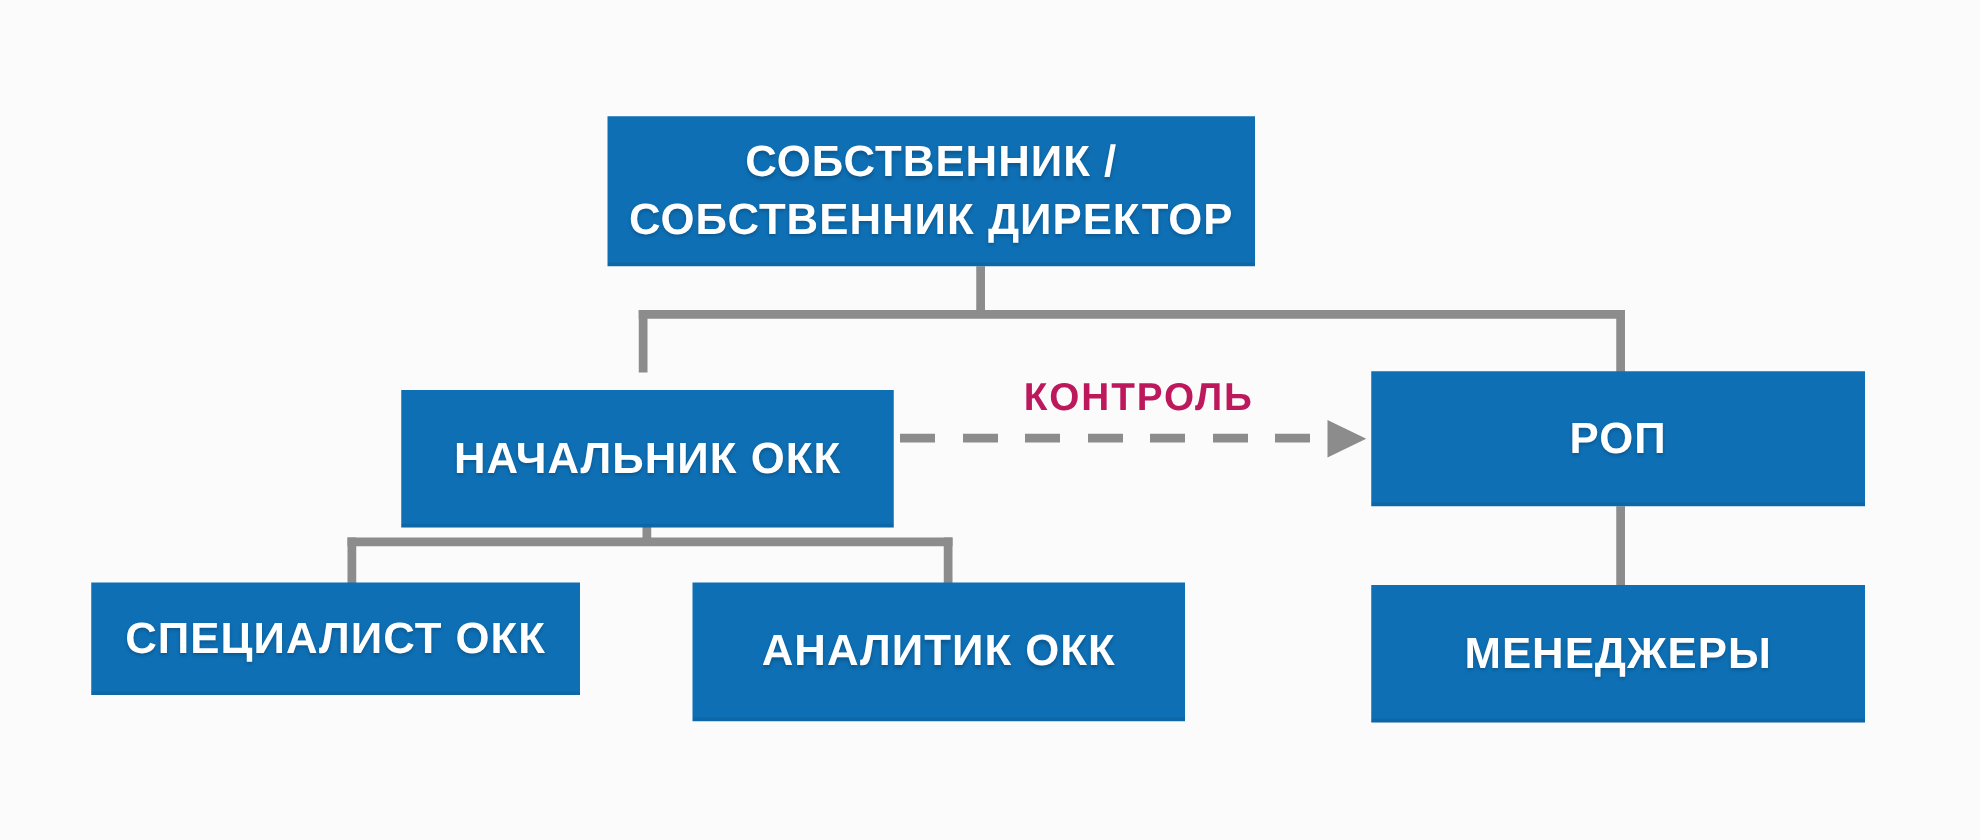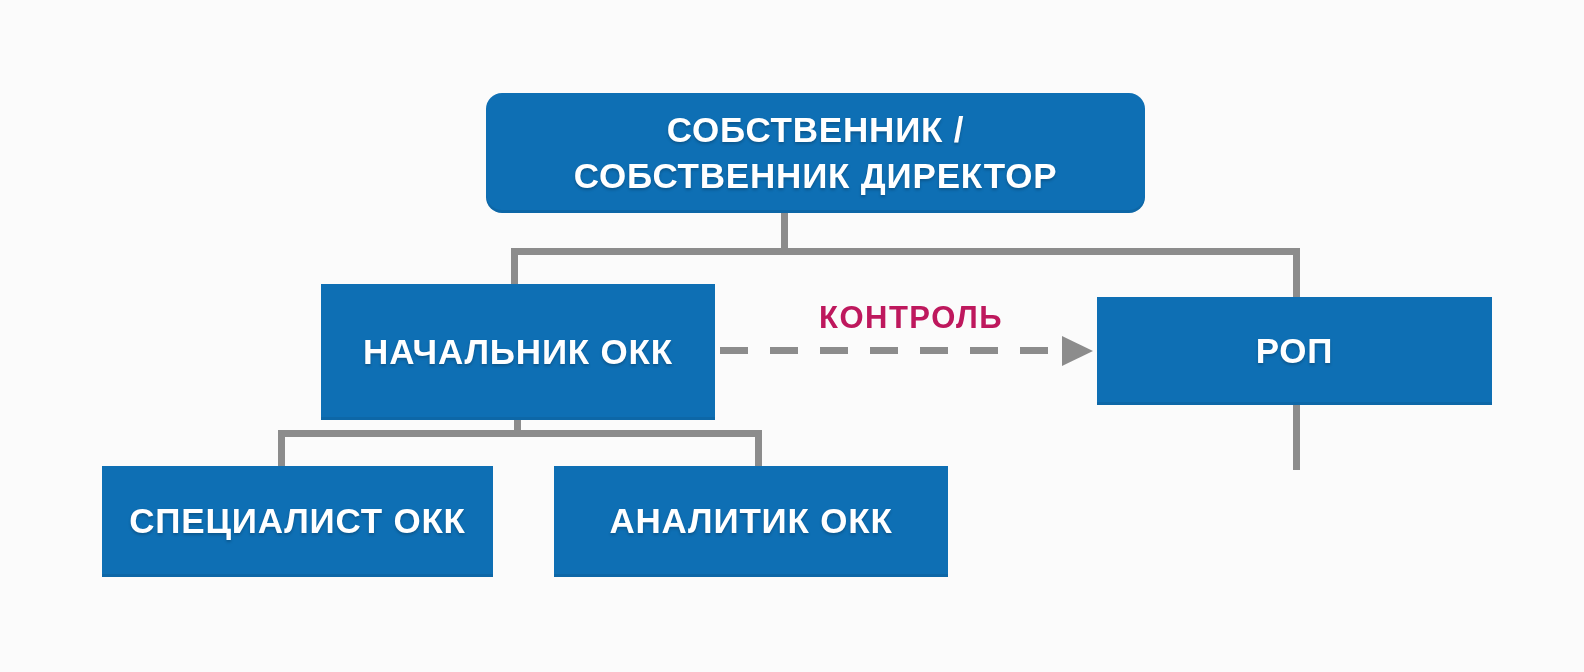--- a/index.html
+++ b/index.html
@@ -20,24 +20,24 @@
     align-items: center;
     justify-content: center;
     text-align: center;
     font-weight: bold;
     font-size: 35px;
     letter-spacing: 0.8px;
     line-height: 1.32;
     text-shadow: 0 2px 3px rgba(0,0,0,0.22);
     box-shadow: inset 0 -3px 0 rgba(0,0,0,0.07);
   }
-  .node-owner      { left: 486px;  top: 93px;  width: 659px; height: 120px; border-radius: 16px; }
-  .node-okk-head   { left: 321px;  top: 284px; width: 394px; height: 136px; }
+  .node-owner      { left: 486px;  top: 93px;  width: 518px; height: 120px; }
+  .node-okk-head   { left: 321px;  top: 312px; width: 394px; height: 110px; }
   .node-rop        { left: 1097px; top: 297px; width: 395px; height: 108px; }
-  .node-specialist { left: 102px;   top: 466px; width: 391px; height: 111px; align-items: center; }
+  .node-specialist { left: 73px;   top: 466px; width: 391px; height: 90px; align-items: center; }
   .node-analyst    { left: 554px;  top: 466px; width: 394px; height: 111px; }
   .node-managers   { left: 1097px; top: 468px; width: 395px; height: 110px; }
 
   .line { position: absolute; background: #8c8c8c; }
   .v1 { left: 781px;  top: 213px; width: 7px;   height: 38px; }
   .h1 { left: 511px;  top: 248px; width: 789px; height: 7px;  }
   .v2 { left: 511px;  top: 248px; width: 7px;   height: 50px; }
   .v3 { left: 1293px; top: 248px; width: 7px;   height: 51px; }
   .v4 { left: 514px;  top: 404px; width: 7px;   height: 30px; }
   .h2 { left: 278px;  top: 430px; width: 484px; height: 7px;  }
@@ -103,14 +103,17 @@
   </div>
 
   <div class="node node-specialist">
     <span>СПЕЦИАЛИСТ ОКК</span>
   </div>
 
   <div class="node node-analyst">
     <span>АНАЛИТИК ОКК</span>
   </div>
 
+  <div class="node node-managers">
+    <span>МЕНЕДЖЕРЫ</span>
+  </div>
 
 </div>
 
 </body></html>

